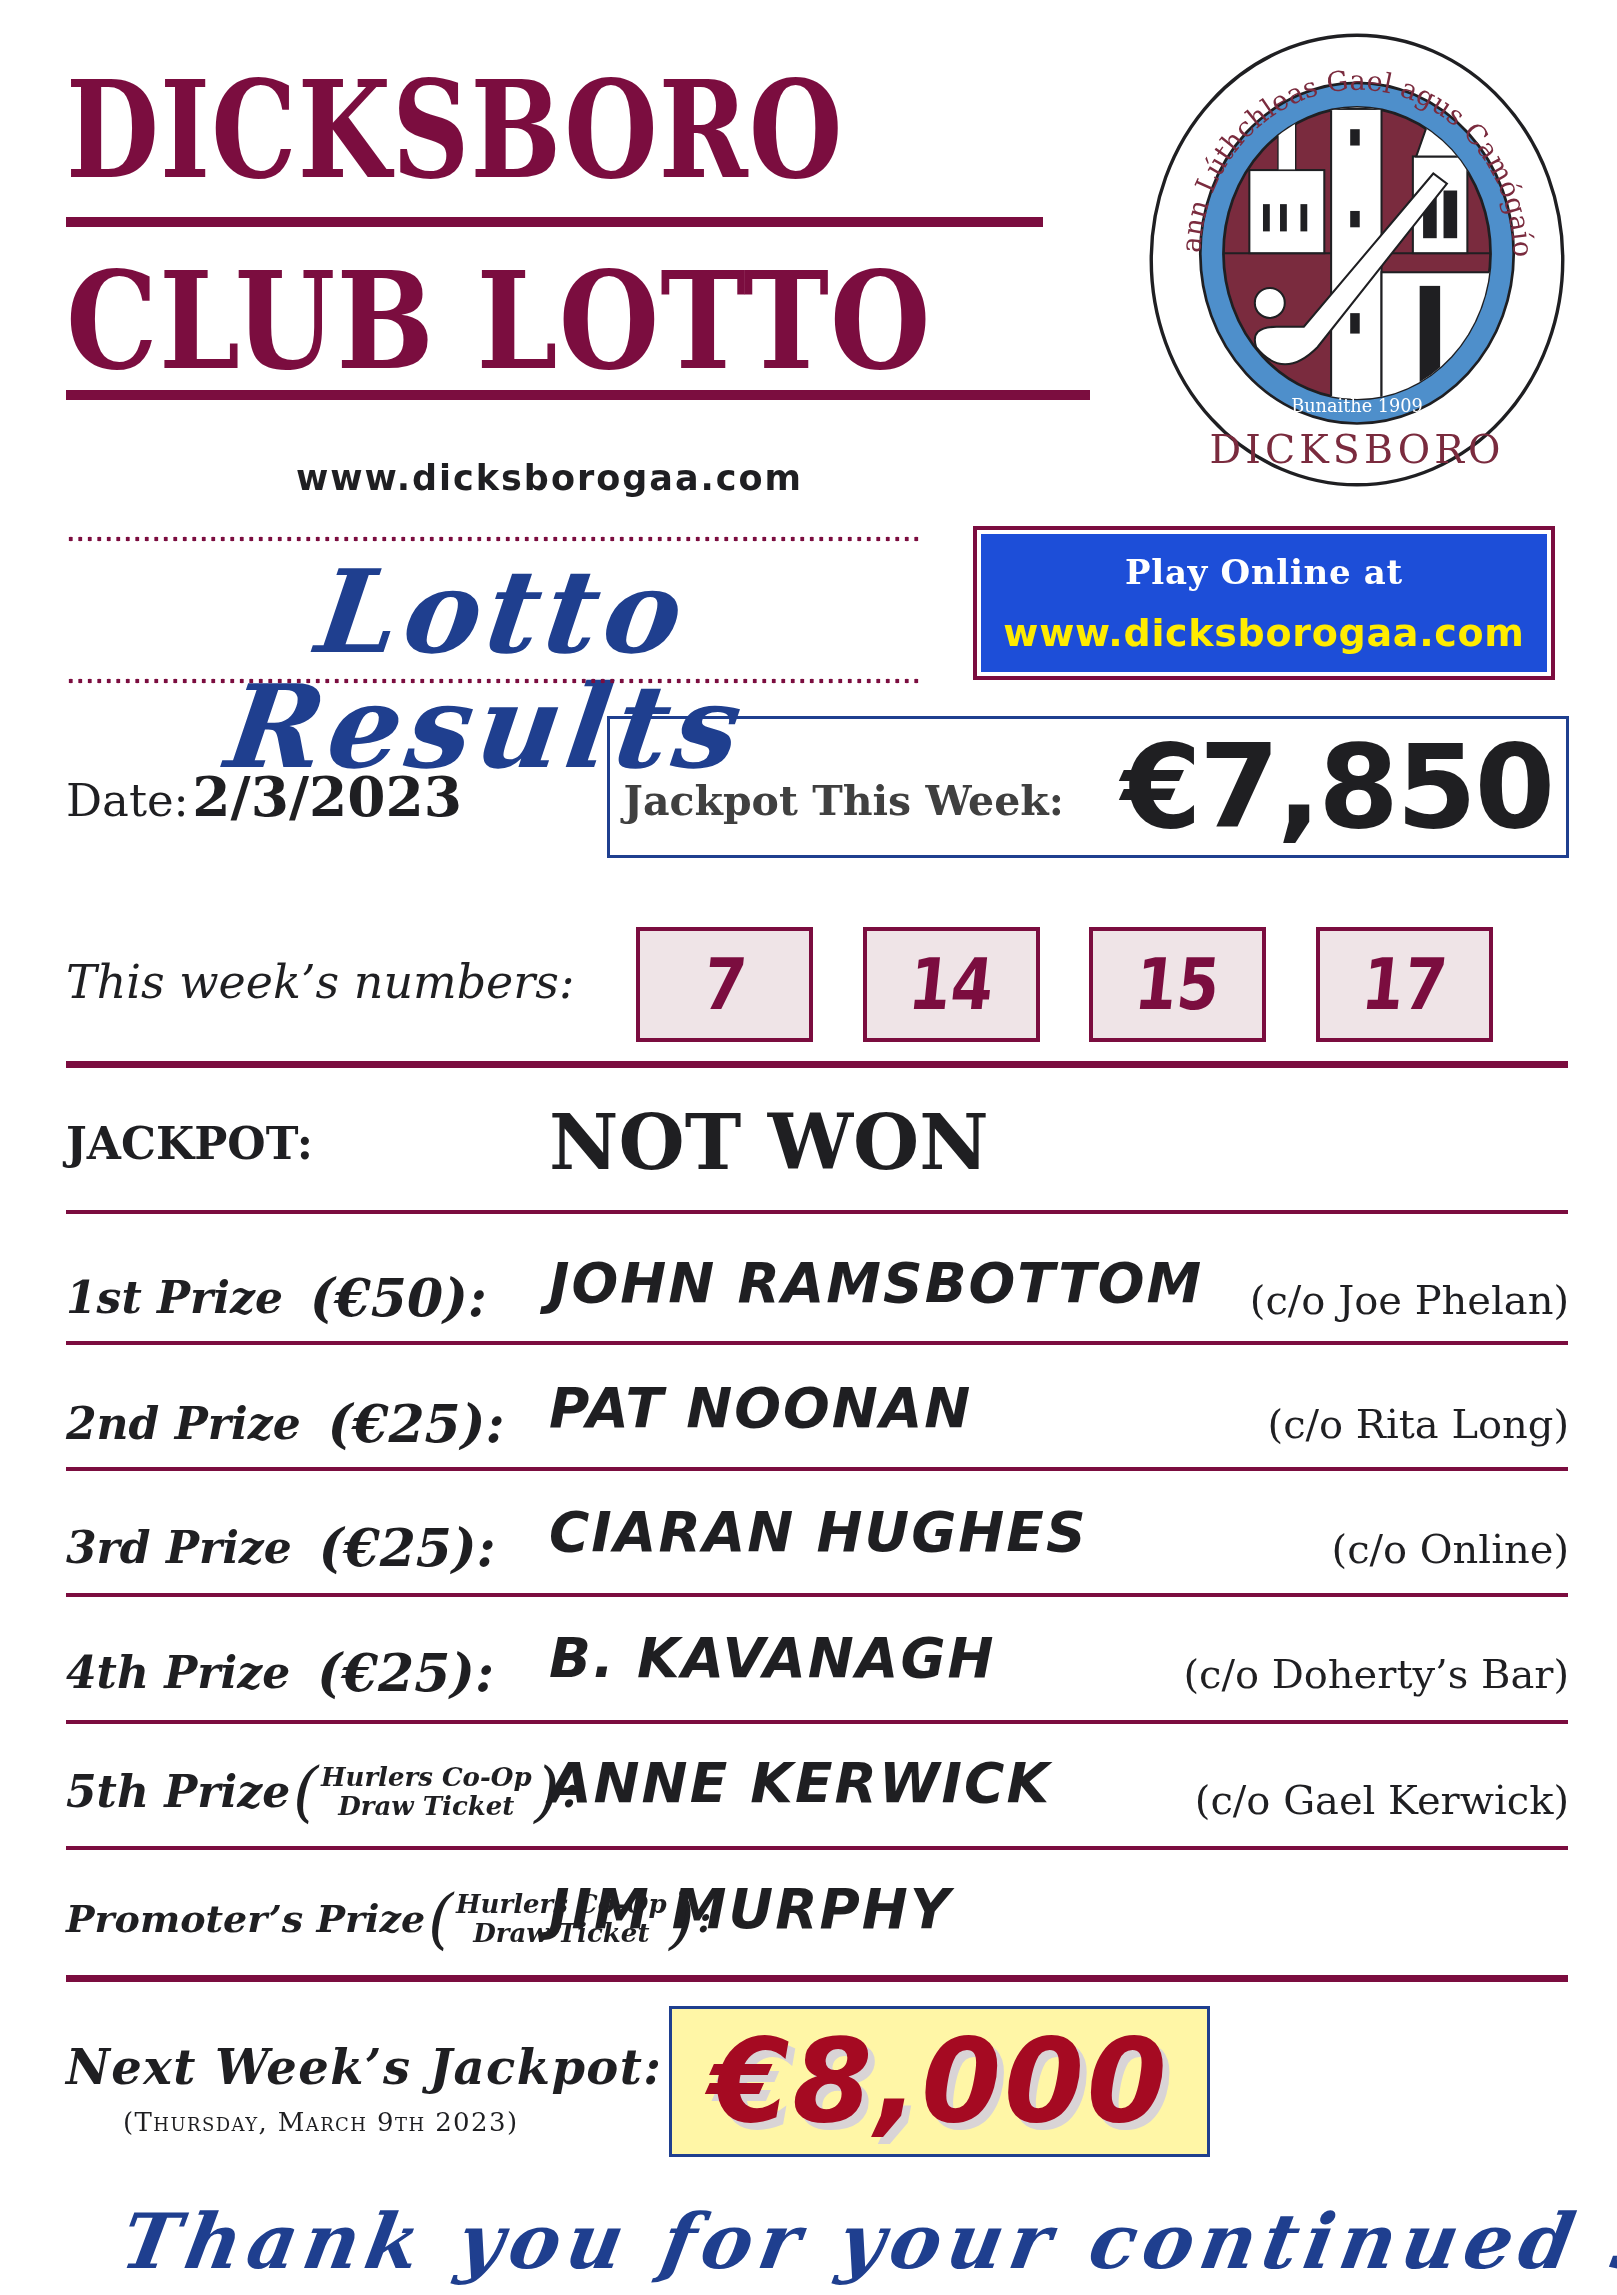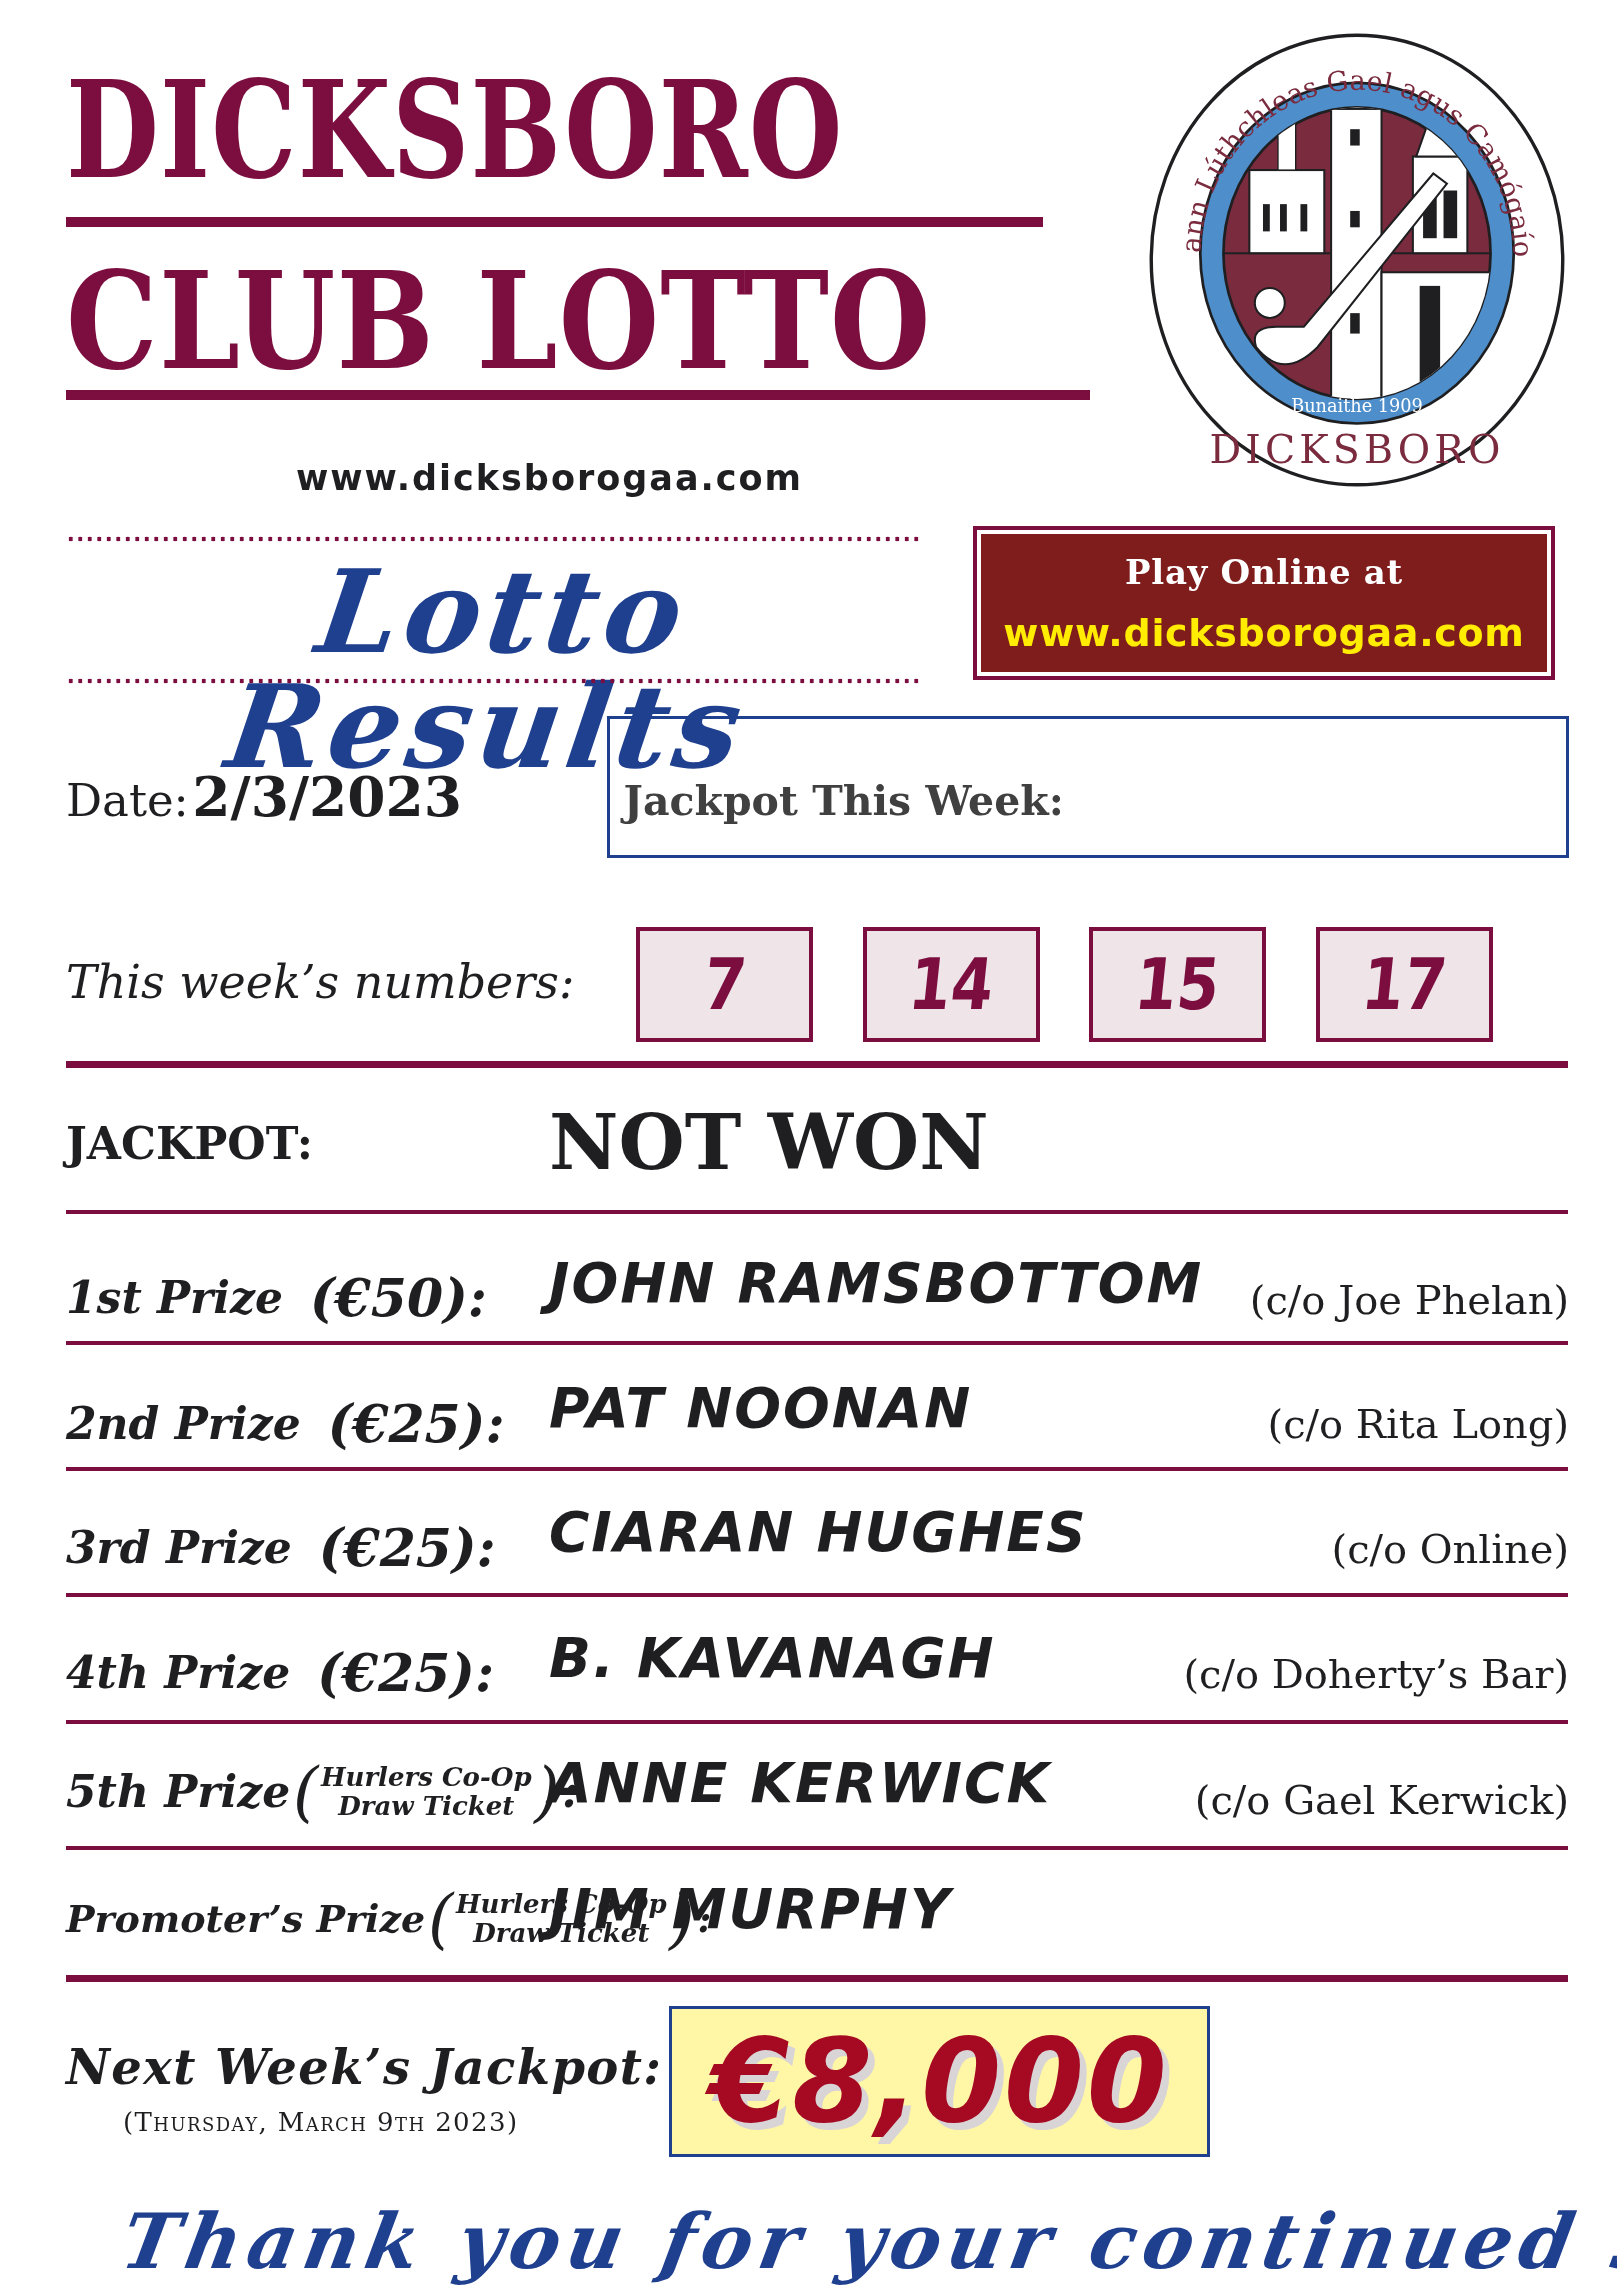--- a/index.html
+++ b/index.html
@@ -43,21 +43,21 @@
     font-size: 115px; line-height: 1; color: #1F3F8F; letter-spacing: 5.5px;
     transform: skewX(-8deg);
   }
 
   
   .play-box {
     left: 973px; top: 526px; width: 582px; height: 154px;
     border: 4.1px solid #7B0D3F; background: #ffffff; padding: 4.1px;
   }
   .play-inner {
-    width: 100%; height: 100%; background: #7f1d1d; display: flex;
+    width: 100%; height: 100%; background: #1d4ed8; display: flex;
     flex-direction: column; align-items: center; justify-content: center; gap: 19px;
   }
   .play-label { color: #ffffff; font-family: "DejaVu Serif", serif; font-weight: bold; font-size: 34px; letter-spacing: 0.7px; }
   .play-url { color: #FFEC00; font-family: "DejaVu Sans", sans-serif; font-weight: bold; font-size: 38px; letter-spacing: 0.7px; }
 
   
   .date-row { left: 66px; top: 764px; white-space: nowrap; }
   .date-label { font-family: "DejaVu Serif", serif; font-size: 45px; color: #1f1f22; }
   .date-value { font-family: "DejaVu Serif", serif; font-weight: bold; font-size: 55px; color: #1f1f22; }
 
@@ -190,20 +190,21 @@
   </div>
 </div>
 
 <div class="abs date-row">
   <span class="date-label">Date:</span>
   <span class="date-value">2/3/2023</span>
 </div>
 
 <div class="abs jackpot-box">
   <span class="jackpot-label">Jackpot This Week:</span>
+  <span class="jackpot-amount">€7,850</span>
 </div>
 
 <div class="abs numbers-label">This week’s numbers:</div>
 <div class="abs num-box" style="left:636px">
     <span>7</span>
   </div>
 <div class="abs num-box" style="left:863px">
     <span>14</span>
   </div>
 <div class="abs num-box" style="left:1089px">

